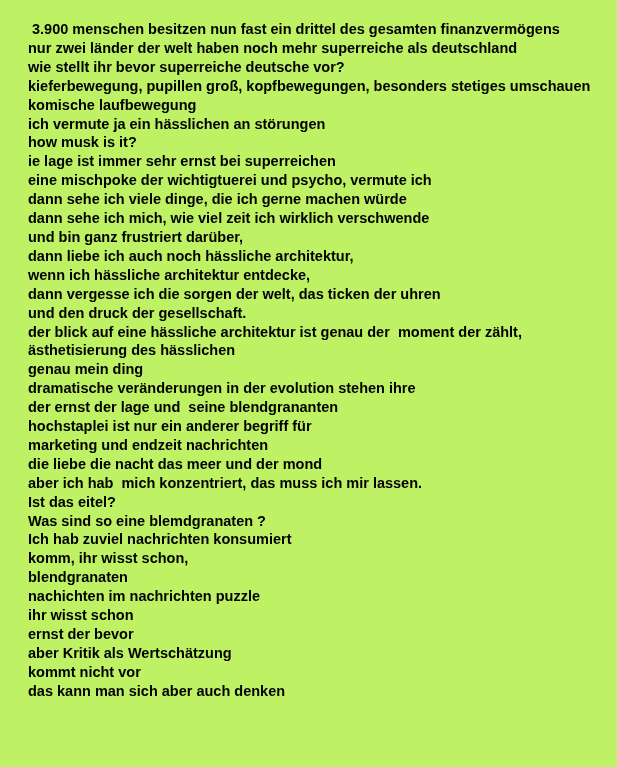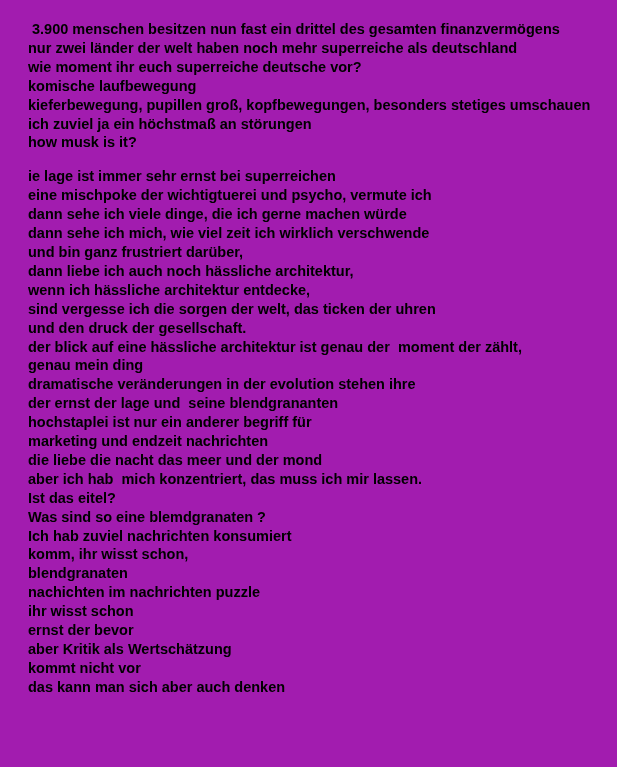--- a/index.html
+++ b/index.html
@@ -4,63 +4,64 @@
 <style>
   html, body {
     margin: 0;
     padding: 0;
     background: #ffffff;
   }
   .page {
     position: relative;
     width: 617px;
     height: 767px;
-    background: #a21caf;
+    background: #bef264;
     overflow: hidden;
     box-sizing: border-box;
   }
   .doc-body {
     padding: 20px 6px 0 28px;
     font-family: "Liberation Sans", "DejaVu Sans", sans-serif;
     font-weight: bold;
     font-size: 14.5px;
     line-height: 18.9px;
     color: #000000;
   }
   .para { margin: 0; }
-  .para + .para { margin-top: 15px; }
+  .para + .para { margin-top: 0; }
   .line {
     white-space: pre;   
   }
 </style>
 </head>
 <body>
 
 <div class="page">
   <div class="doc-body">
       <div class="para">
         <div class="line"> 3.900 menschen besitzen nun fast ein drittel des gesamten finanzvermögens</div>
         <div class="line">nur zwei länder der welt haben noch mehr superreiche als deutschland</div>
-        <div class="line">wie moment ihr euch superreiche deutsche vor?</div>
+        <div class="line">wie stellt ihr bevor superreiche deutsche vor?</div>
+        <div class="line">kieferbewegung, pupillen groß, kopfbewegungen, besonders stetiges umschauen</div>
         <div class="line">komische laufbewegung</div>
-        <div class="line">kieferbewegung, pupillen groß, kopfbewegungen, besonders stetiges umschauen</div>
-        <div class="line">ich zuviel ja ein höchstmaß an störungen</div>
+        <div class="line">ich vermute ja ein hässlichen an störungen</div>
         <div class="line">how musk is it?</div>
       </div>
       <div class="para">
         <div class="line">ie lage ist immer sehr ernst bei superreichen</div>
         <div class="line">eine mischpoke der wichtigtuerei und psycho, vermute ich</div>
         <div class="line">dann sehe ich viele dinge, die ich gerne machen würde</div>
         <div class="line">dann sehe ich mich, wie viel zeit ich wirklich verschwende</div>
         <div class="line">und bin ganz frustriert darüber,</div>
         <div class="line">dann liebe ich auch noch hässliche architektur,</div>
         <div class="line">wenn ich hässliche architektur entdecke,</div>
-        <div class="line">sind vergesse ich die sorgen der welt, das ticken der uhren</div>
+        <div class="line">dann vergesse ich die sorgen der welt, das ticken der uhren</div>
         <div class="line">und den druck der gesellschaft.</div>
         <div class="line">der blick auf eine hässliche architektur ist genau der  moment der zählt,</div>
+        <div class="line">ästhetisierung des hässlichen</div>
         <div class="line">genau mein ding</div>
         <div class="line">dramatische veränderungen in der evolution stehen ihre</div>
         <div class="line">der ernst der lage und  seine blendgrananten</div>
         <div class="line">hochstaplei ist nur ein anderer begriff für</div>
         <div class="line">marketing und endzeit nachrichten</div>
         <div class="line">die liebe die nacht das meer und der mond</div>
         <div class="line">aber ich hab  mich konzentriert, das muss ich mir lassen.</div>
         <div class="line">Ist das eitel?</div>
         <div class="line">Was sind so eine blemdgranaten ?</div>
         <div class="line">Ich hab zuviel nachrichten konsumiert</div>

